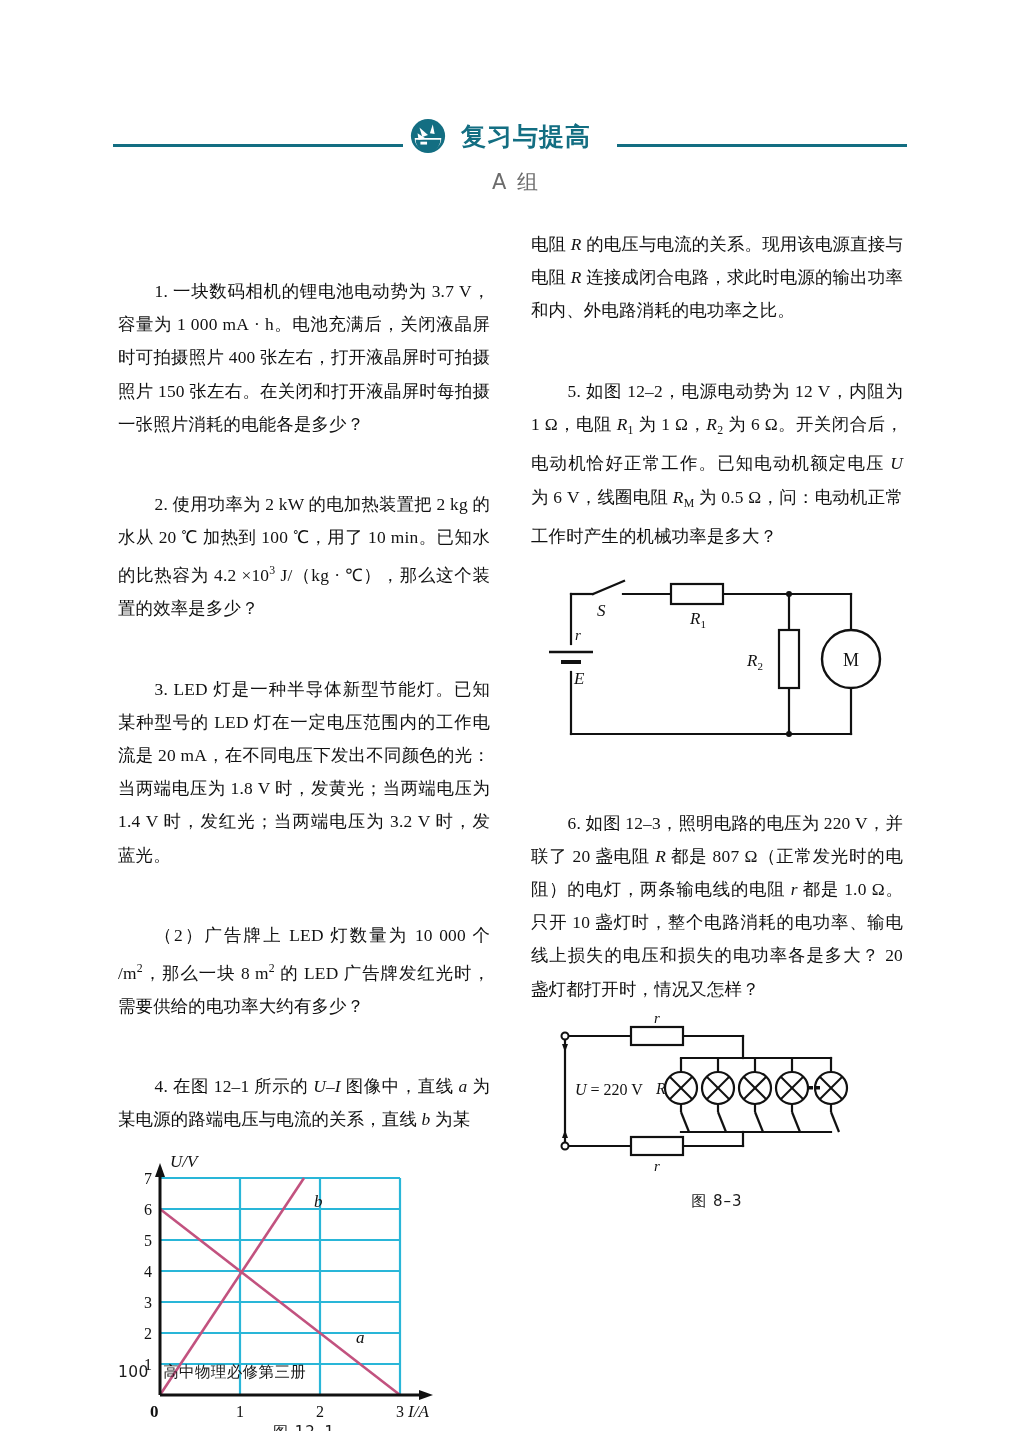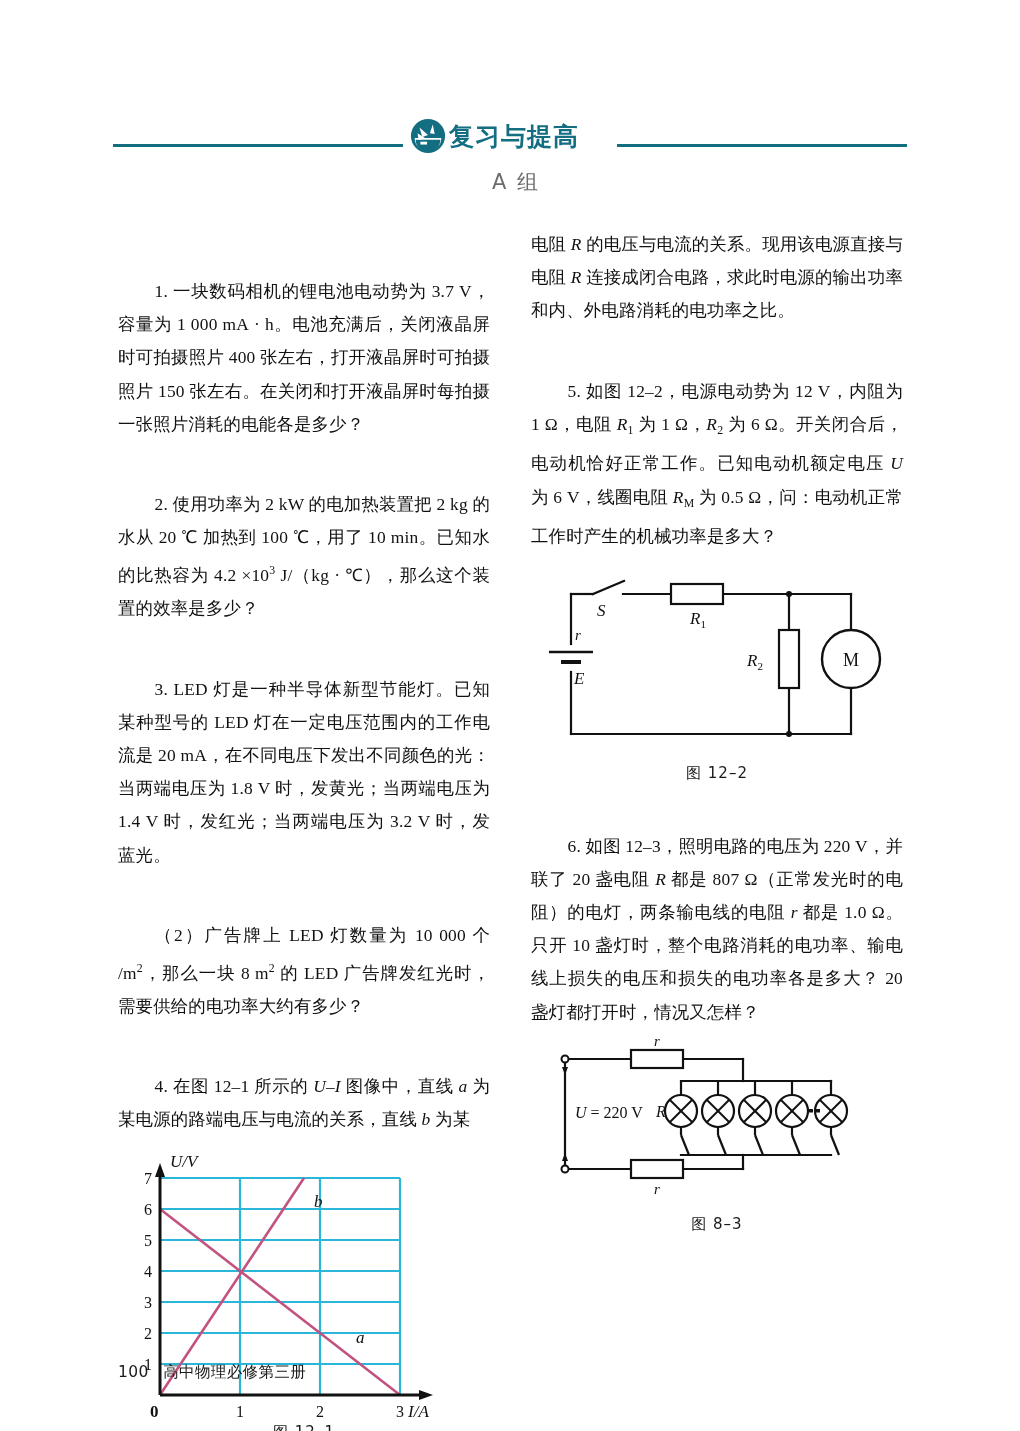--- a/index.html
+++ b/index.html
@@ -33,21 +33,21 @@
 
   .header-center {
     position: absolute;
     left: 296px;
     top: 0px;
     width: 202px;
     height: 52px;
     display: flex;
     align-items: center;
     justify-content: flex-start;
-    gap: 2px;
+    gap: 14px;
   }
   .header-logo { width: 38px; height: 38px; flex: 0 0 38px; }
   .header-title {
     font-family: "DejaVu Sans", sans-serif;
     font-weight: bold;
     font-size: 25px;
     color: #136e82;
     letter-spacing: 1px;
     white-space: nowrap;
   }
@@ -257,21 +257,20 @@
       <circle cx="258" cy="30" r="3" fill="#111"></circle>
       <circle cx="258" cy="170" r="3" fill="#111"></circle>
 
       <text x="66" y="52" font-size="17" font-style="italic" fill="#111">S</text>
       <text x="44" y="76" font-size="15" font-style="italic" fill="#111">r</text>
       <text x="43" y="120" font-size="17" font-style="italic" fill="#111">E</text>
       <text x="159" y="60" font-size="17" fill="#111"><tspan font-style="italic">R</tspan><tspan font-size="11" dy="4">1</tspan></text>
       <text x="216" y="102" font-size="17" fill="#111"><tspan font-style="italic">R</tspan><tspan font-size="11" dy="4">2</tspan></text>
       <text x="320" y="102" font-size="18" fill="#111" text-anchor="middle">M</text>
     </svg>
-    <div class="fig-caption">图 12–2</div>
   </div>
 
   <p class="para indent">
     6. 如图 12–3，照明电路的电压为 220 V，并联了 20 盏电阻 <i>R</i> 都是 807 Ω（正常发光时的电阻）的电灯，两条输电线的电阻 <i>r</i> 都是 1.0 Ω。只开 10 盏灯时，整个电路消耗的电功率、输电线上损失的电压和损失的电功率各是多大？ 20 盏灯都打开时，情况又怎样？
   </p>
 
   <div class="figure">
     <svg width="360" height="172" viewBox="0 0 360 172">
       <g stroke="#111" stroke-width="2.2" fill="none" stroke-linecap="square">
 

